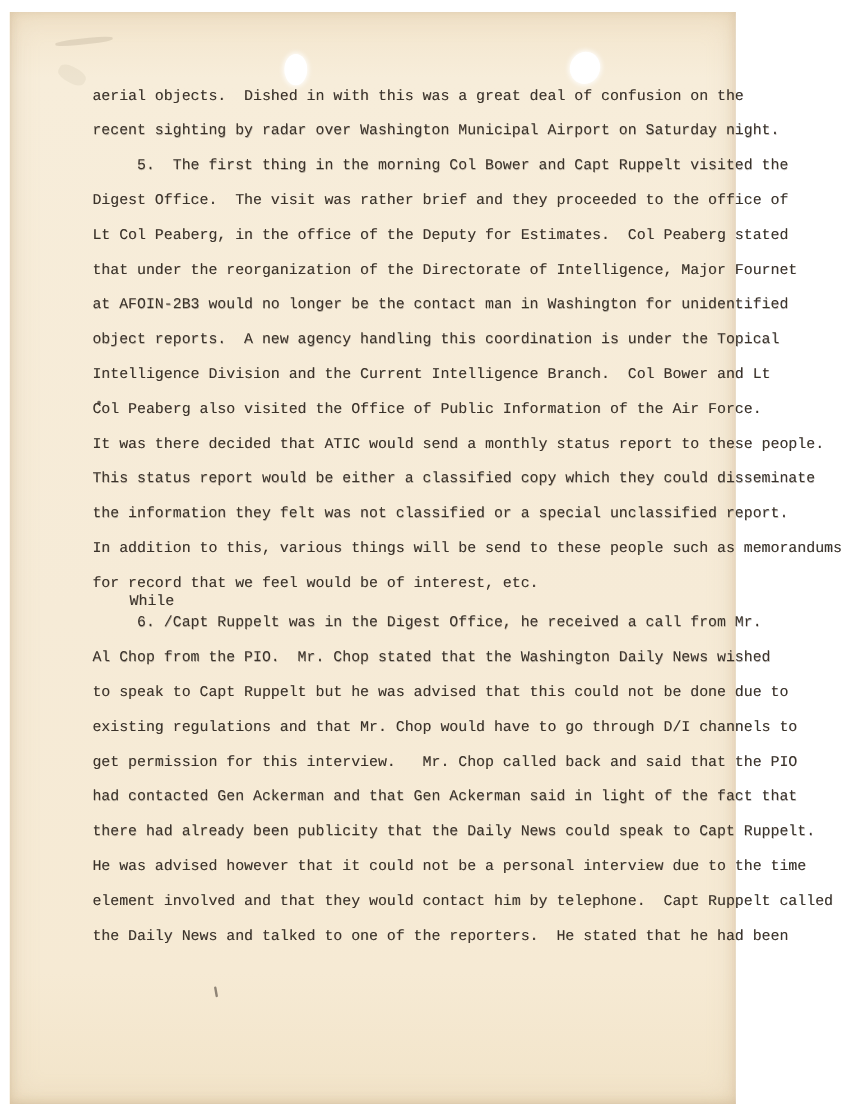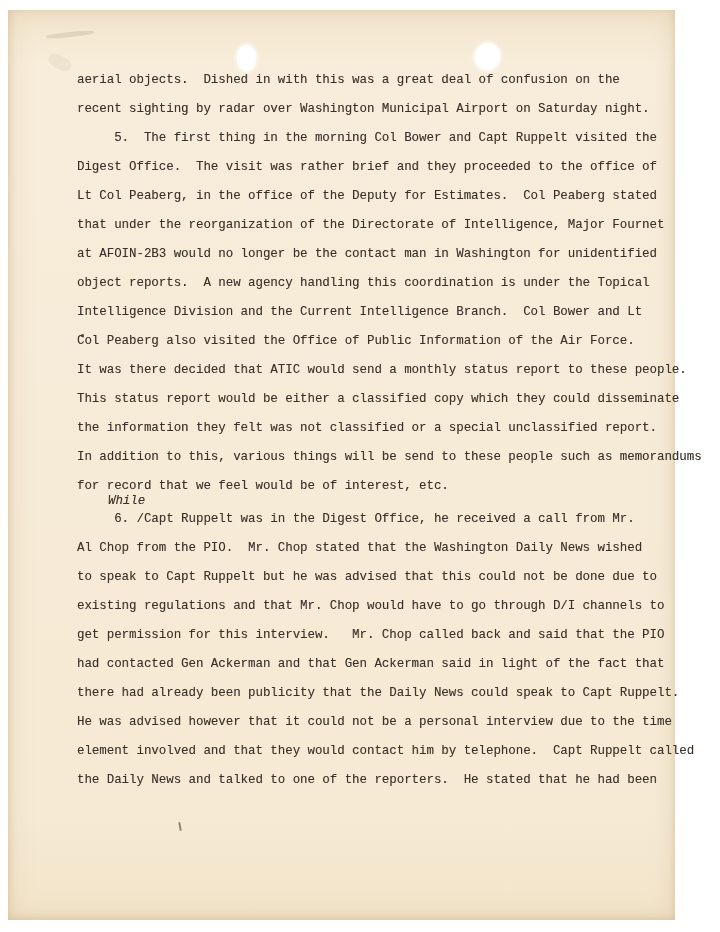--- a/index.html
+++ b/index.html
@@ -15,21 +15,21 @@
   body {
     width: 720px; height: 932px;
     position: relative;
     background: var(--backing);
     overflow: hidden;
     font-family: "Liberation Mono", "DejaVu Sans Mono", monospace;
   }
   .paper {
     position: absolute;
     left: 8px; top: 10px;
-    width: 667px; height: 910px;
+    width: 605px; height: 910px;
     background:
       linear-gradient(180deg, #f3e5cc 0%, #f7edda 6%, #f6ebd7 55%, #f6ead4 88%, #f2e4c9 100%);
     box-shadow:
       inset 0 0 24px rgba(198, 172, 136, 0.30),
       inset 4px 0 10px -4px rgba(198, 172, 136, 0.35),
       inset -4px 0 10px -4px rgba(198, 172, 136, 0.25),
       inset 0 -4px 10px -4px rgba(190, 160, 120, 0.30);
   }
   .hole {
     position: absolute;
@@ -58,21 +58,20 @@
     white-space: pre;
     text-shadow: 0.3px 0.3px 0.2px rgba(58, 50, 42, 0.35);
   }
   .line { height: 29px; }
   .line.insert {
     height: 4px;
     line-height: 13px;
     position: relative;
     top: -6px;
     padding-left: 31px;
-    font-style: italic;
   }
 </style>
 </head>
 <body>
 
 <div class="paper">
   <div id="holes-layer">
       <div class="hole" style="left: 229px; top: 35px; width: 19px; height: 26px;"></div>
       <div class="hole" style="left: 467px; top: 33px; width: 25px; height: 27px; transform: rotate(20deg);"></div>
     </div>

